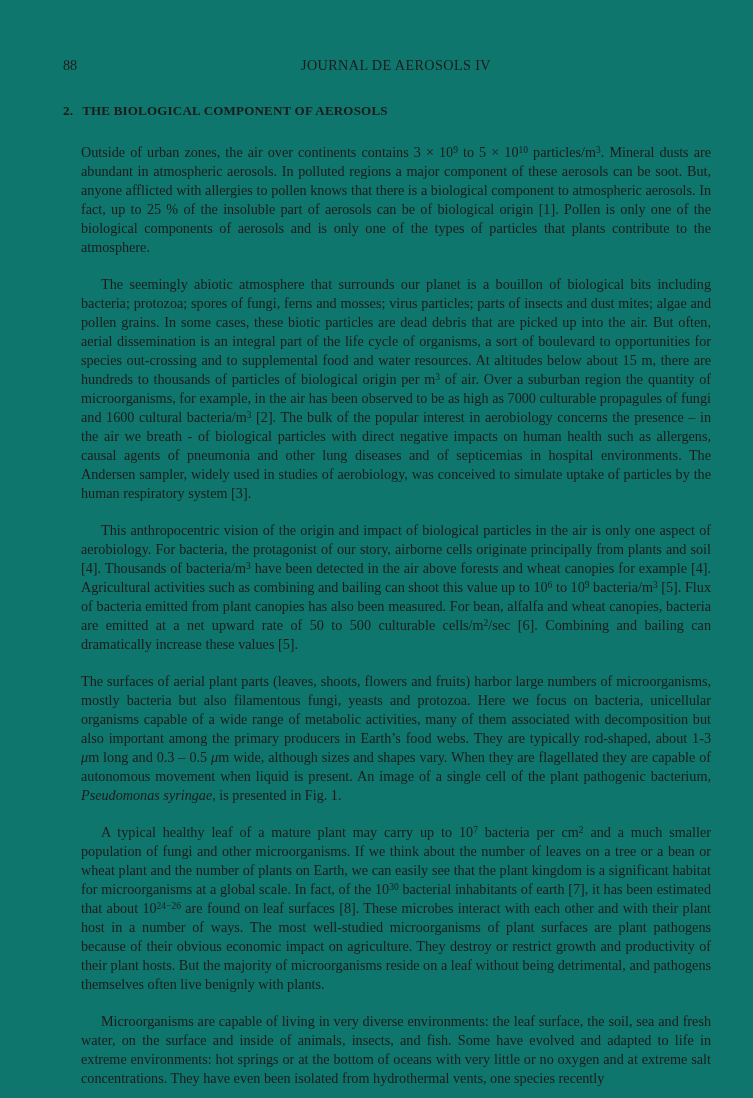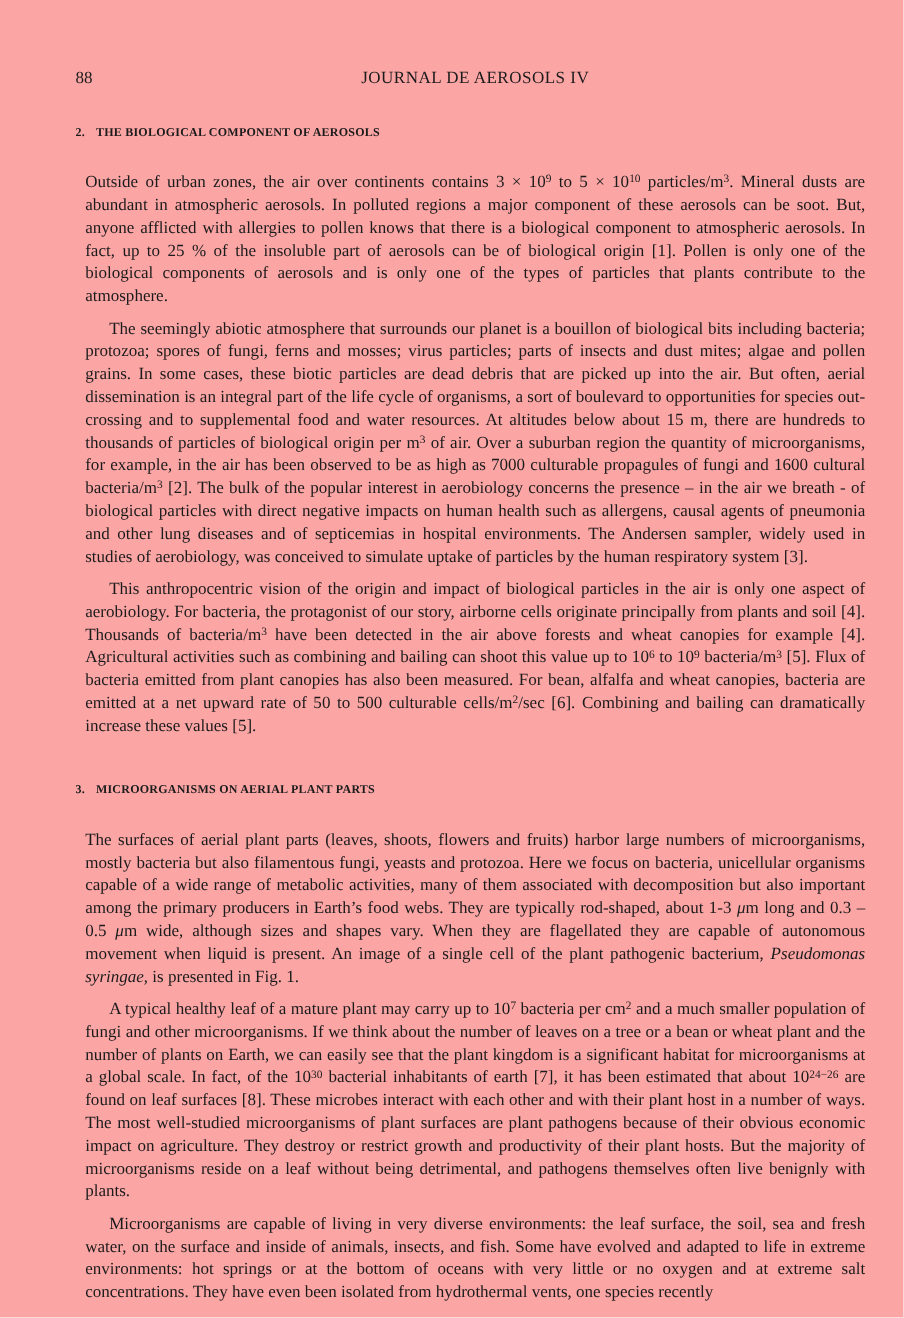--- a/index.html
+++ b/index.html
@@ -1,40 +1,40 @@
 <!DOCTYPE html>
 <html><head>
 <meta charset="utf-8">
 <style>
   html,body { margin:0; padding:0; background:#ffffff; }
   .page {
     position:relative;
     width:753px; height:1098px;
     box-sizing:border-box;
-    background:#fca5a5;
+    background:#0f766e;
     color:#1b1b1b;
     font-family:"Liberation Serif", serif;
     font-size:14.2px;
     line-height:19px;
     padding:56px 24px 0 63px;
     overflow:hidden;
   }
   .running-head { position:relative; height:19px; margin-bottom:26px; }
   .page-number { position:absolute; left:0; top:0; }
   .journal-title { position:absolute; left:0; right:0; top:0; text-align:center; letter-spacing:0.4px; }
   h2.section-heading {
-    font-size:10px;
+    font-size:13px;
     font-weight:bold;
     margin:0 0 23px 0;
     letter-spacing:0.2px;
   }
   h2.section-heading .sec-num { margin-right:9px; }
   h2.gap-above { margin-top:34px; }
   p.para {
-    margin:8px;
+    margin:18px;
     text-align:justify;
   }
   p.indent { text-indent:20px;font-family:Liberation Serif, serif; }
   sup { font-size:9.5px; line-height:0; vertical-align:baseline; position:relative; top:-0.45em; }
   i { font-style:italic; }
 </style>
 </head>
 <body>
 
 <div class="page">
@@ -43,19 +43,18 @@
     <span class="page-number">88</span>
     <span class="journal-title">JOURNAL DE AEROSOLS IV</span>
   </div>
 
   <h2 class="section-heading"><span class="sec-num">2.</span><span>THE BIOLOGICAL COMPONENT OF AEROSOLS</span></h2>
 
   <p class="para">Outside of urban zones, the air over continents contains 3 × 10<sup>9</sup> to 5 × 10<sup>10</sup> particles/m<sup>3</sup>. Mineral dusts are abundant in atmospheric aerosols. In polluted regions a major component of these aerosols can be soot. But, anyone afflicted with allergies to pollen knows that there is a biological component to atmospheric aerosols. In fact, up to 25 % of the insoluble part of aerosols can be of biological origin [1]. Pollen is only one of the biological components of aerosols and is only one of the types of particles that plants contribute to the atmosphere.</p>
   <p class="para indent">The seemingly abiotic atmosphere that surrounds our planet is a bouillon of biological bits including bacteria; protozoa; spores of fungi, ferns and mosses; virus particles; parts of insects and dust mites; algae and pollen grains. In some cases, these biotic particles are dead debris that are picked up into the air. But often, aerial dissemination is an integral part of the life cycle of organisms, a sort of boulevard to opportunities for species out-crossing and to supplemental food and water resources. At altitudes below about 15 m, there are hundreds to thousands of particles of biological origin per m<sup>3</sup> of air. Over a suburban region the quantity of microorganisms, for example, in the air has been observed to be as high as 7000 culturable propagules of fungi and 1600 cultural bacteria/m<sup>3</sup> [2]. The bulk of the popular interest in aerobiology concerns the presence – in the air we breath - of biological particles with direct negative impacts on human health such as allergens, causal agents of pneumonia and other lung diseases and of septicemias in hospital environments. The Andersen sampler, widely used in studies of aerobiology, was conceived to simulate uptake of particles by the human respiratory system [3].</p>
   <p class="para indent">This anthropocentric vision of the origin and impact of biological particles in the air is only one aspect of aerobiology. For bacteria, the protagonist of our story, airborne cells originate principally from plants and soil [4]. Thousands of bacteria/m<sup>3</sup> have been detected in the air above forests and wheat canopies for example [4]. Agricultural activities such as combining and bailing can shoot this value up to 10<sup>6</sup> to 10<sup>9</sup> bacteria/m<sup>3</sup> [5]. Flux of bacteria emitted from plant canopies has also been measured. For bean, alfalfa and wheat canopies, bacteria are emitted at a net upward rate of 50 to 500 culturable cells/m<sup>2</sup>/sec [6]. Combining and bailing can dramatically increase these values [5].</p>
 
-  <h2 class="section-heading gap-above"><span class="sec-num">3.</span><span>MICROORGANISMS ON AERIAL PLANT PARTS</span></h2>
 
   <p class="para">The surfaces of aerial plant parts (leaves, shoots, flowers and fruits) harbor large numbers of microorganisms, mostly bacteria but also filamentous fungi, yeasts and protozoa. Here we focus on bacteria, unicellular organisms capable of a wide range of metabolic activities, many of them associated with decomposition but also important among the primary producers in Earth’s food webs. They are typically rod-shaped, about 1-3 <i>μ</i>m long and 0.3 – 0.5 <i>μ</i>m wide, although sizes and shapes vary. When they are flagellated they are capable of autonomous movement when liquid is present. An image of a single cell of the plant pathogenic bacterium, <i>Pseudomonas syringae</i>, is presented in Fig. 1.</p>
   <p class="para indent">A typical healthy leaf of a mature plant may carry up to 10<sup>7</sup> bacteria per cm<sup>2</sup> and a much smaller population of fungi and other microorganisms. If we think about the number of leaves on a tree or a bean or wheat plant and the number of plants on Earth, we can easily see that the plant kingdom is a significant habitat for microorganisms at a global scale. In fact, of the 10<sup>30</sup> bacterial inhabitants of earth [7], it has been estimated that about 10<sup>24−26</sup> are found on leaf surfaces [8]. These microbes interact with each other and with their plant host in a number of ways. The most well-studied microorganisms of plant surfaces are plant pathogens because of their obvious economic impact on agriculture. They destroy or restrict growth and productivity of their plant hosts. But the majority of microorganisms reside on a leaf without being detrimental, and pathogens themselves often live benignly with plants.</p>
   <p class="para indent">Microorganisms are capable of living in very diverse environments: the leaf surface, the soil, sea and fresh water, on the surface and inside of animals, insects, and fish. Some have evolved and adapted to life in extreme environments: hot springs or at the bottom of oceans with very little or no oxygen and at extreme salt concentrations. They have even been isolated from hydrothermal vents, one species recently</p>
 
 </div>
 
 </body></html>

